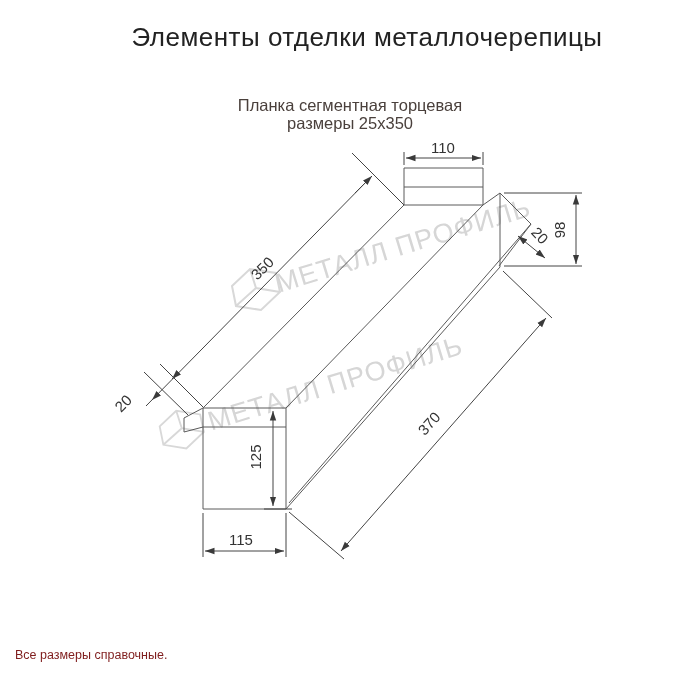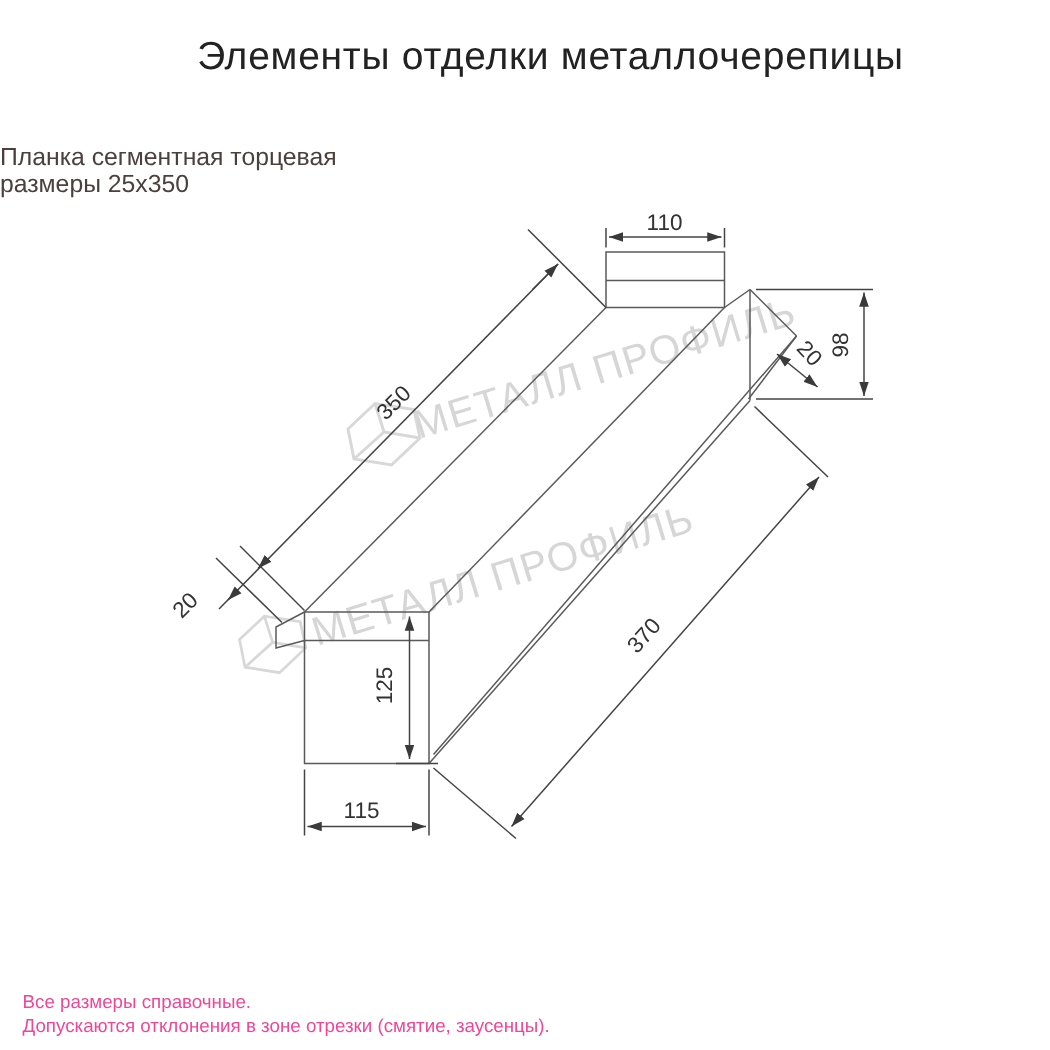--- a/index.html
+++ b/index.html
@@ -1,22 +1,22 @@
 <!DOCTYPE html>
 <html><head>
 <meta charset="utf-8">
 <style>
   html,body{margin:0;padding:0;background:#ffffff;}
   #page{position:relative;width:700px;height:700px;background:#ffffff;overflow:hidden;
         font-family:"Liberation Sans",sans-serif;}
   .title{position:absolute;left:17px;top:22px;width:700px;text-align:center;
          font-size:26px;letter-spacing:0.5px;color:#222222;}
-  .subtitle{position:absolute;left:0;top:96px;width:700px;
+  .subtitle{position:absolute;left:0;top:96px;width:700px;text-align:center;
             font-size:16.5px;line-height:18px;color:#4a403c;}
-  .footer{position:absolute;left:15px;top:648px;font-size:12.5px;line-height:15.5px;color:#ec4899;margin-top:13px;}
+  .footer{position:absolute;left:15px;top:648px;font-size:12.5px;line-height:15.5px;color:#7f1d1d;}
   svg{position:absolute;left:0;top:0;}
   .ln{stroke:#5a5a5a;stroke-width:1;fill:none;}
   .dim{stroke:#444444;stroke-width:1;fill:none;}
   .dimtxt{font-family:"Liberation Sans",sans-serif;font-size:15px;fill:#333333;}
   .wm{font-family:"Liberation Sans",sans-serif;font-size:27px;letter-spacing:1px;fill:#d6d6d6;}
   .logo{stroke:#d8d8d8;stroke-width:2;fill:none;}
 </style>
 </head>
 <body>
 
@@ -114,16 +114,15 @@
     <g>
       <line class="dim" x1="289" y1="512" x2="344" y2="559"></line>
       <line class="dim" x1="503" y1="271" x2="552" y2="318"></line>
       <line class="dim" x1="341" y1="551" x2="546" y2="318" marker-start="url(#arr)" marker-end="url(#arr)"></line>
       <text class="dimtxt" transform="translate(433,427) rotate(-48)" text-anchor="middle">370</text>
     </g>
   </svg>
 
   <div class="footer">
     <div>Все размеры справочные.</div>
-    <div>Допускаются отклонения в зоне отрезки (смятие, заусенцы).</div>
   </div>
 
 </div>
 
 </body></html>

